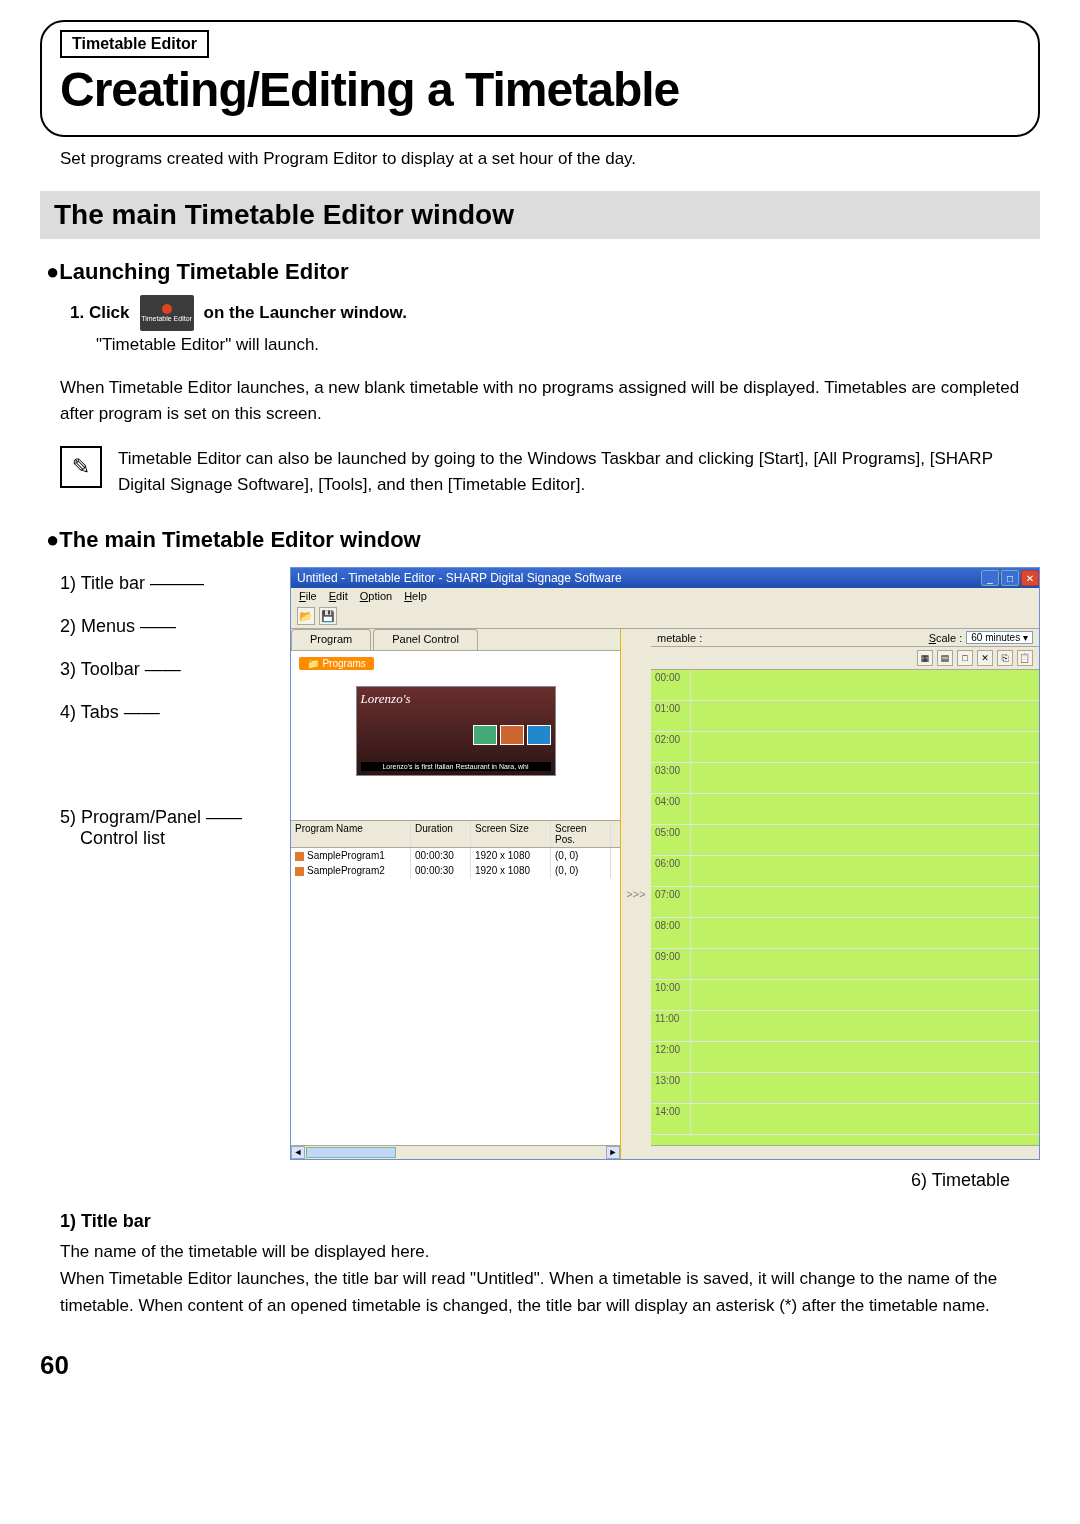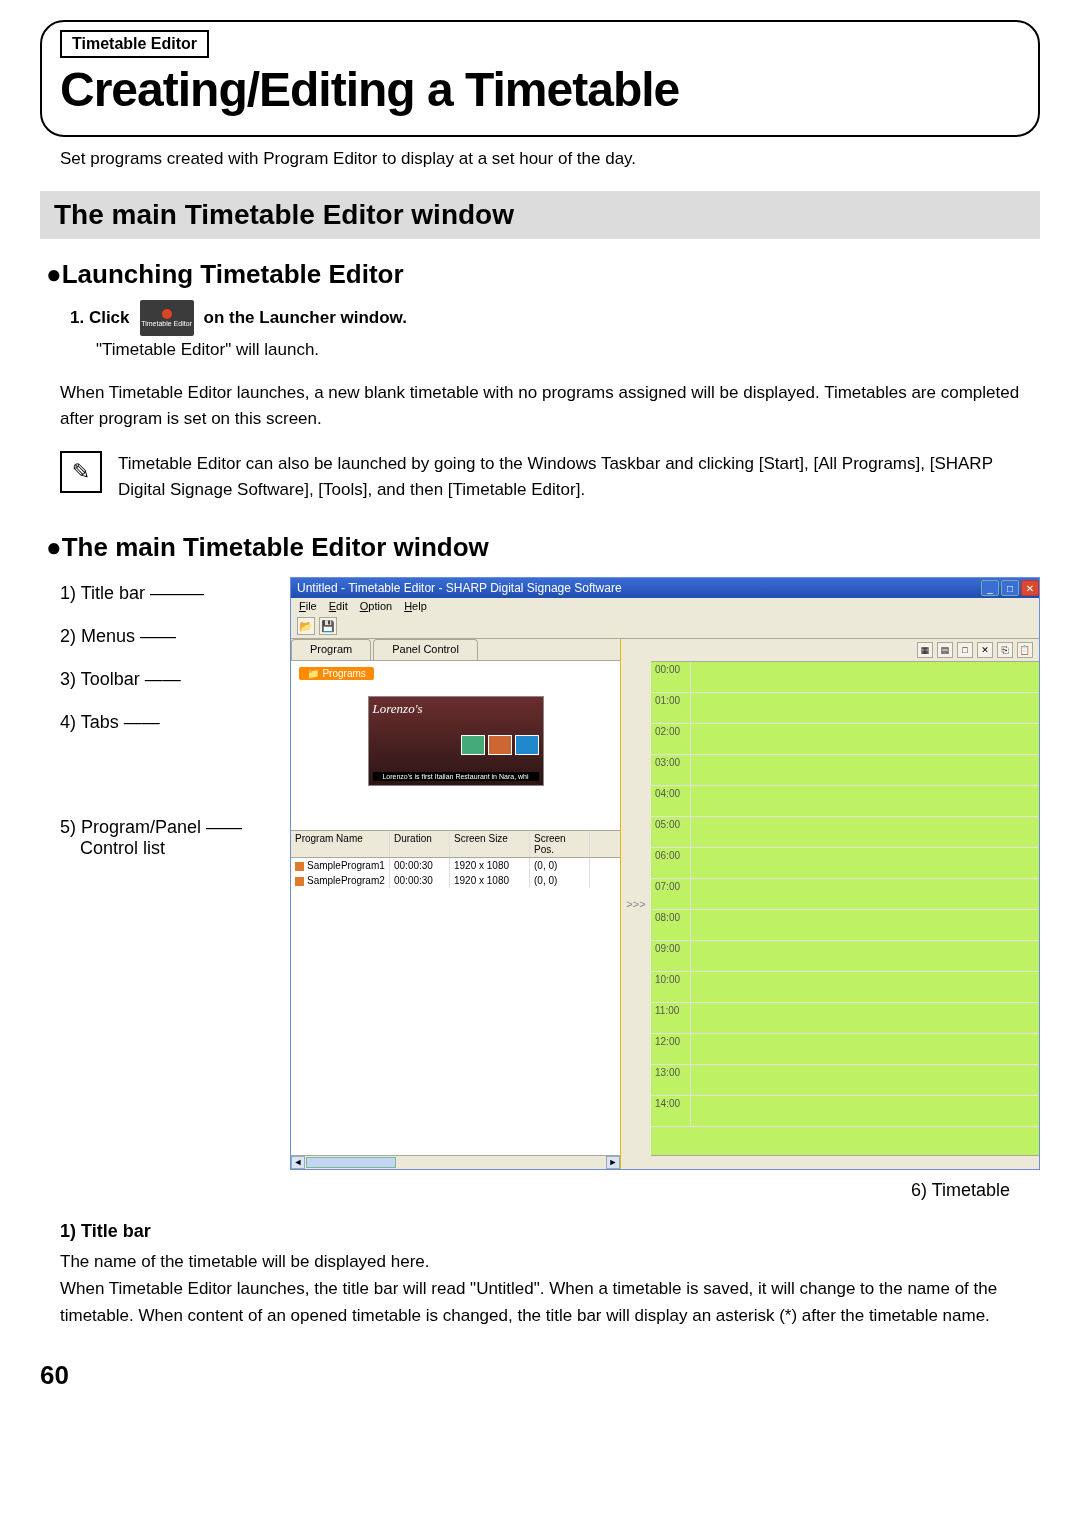--- a/index.html
+++ b/index.html
@@ -37,21 +37,21 @@
   }
   .section-banner {
     background: #dcdcdc;
     padding: 8px 14px;
     font-size: 28px;
     font-weight: 900;
     font-family: Arial Black, Arial, sans-serif;
     margin-bottom: 20px;
   }
   h3.sub-heading {
-    font-size: 26px;
+    font-size: 22px;
     font-weight: bold;
     margin: 10px 0 10px 6px;
   }
   .step-line {
     margin: 6px 0 4px 30px;
     font-size: 17px;
     font-weight: bold;
     display: flex;
     align-items: center;
     gap: 10px;
@@ -135,36 +135,36 @@
     height: 170px; background: #fff; display: flex; flex-direction: column; align-items: center;
     border-bottom: 1px solid #aca899;
     padding-top: 6px;
   }
   .programs-chip {
     align-self: flex-start; margin-left: 8px;
     background: #ff8c00; color: #fff; font-size: 10px; padding: 1px 8px; border-radius: 2px;
     display: flex; align-items: center; gap: 3px;
   }
   .thumb {
-    margin-top: 16px; width: 176px; height: 90px;
+    margin-top: 16px; width: 200px; height: 90px;
     background: linear-gradient(#6b2e2e, #2d1515);
     border: 1px solid #888; position: relative; color: #fff; font-size: 9px;
     display: flex; flex-direction: column; justify-content: space-between;
     padding: 4px;
   }
   .thumb .logo { font-family: cursive; font-style: italic; font-size: 13px; }
   .thumb .imgrow { display: flex; gap: 3px; justify-content: flex-end; }
   .thumb .imgrow span { width: 24px; height: 20px; background: #4a7; border: 1px solid #fff; }
   .thumb .caption { font-size: 7px; background: #000; text-align: center; padding: 1px; }
 
   .list-table { flex: 1; overflow: hidden; display: flex; flex-direction: column; }
   .list-head, .list-row { display: flex; font-size: 10px; }
   .list-head { background: #ece9d8; border-bottom: 1px solid #aca899; }
   .lc { padding: 2px 4px; border-right: 1px solid #ddd; }
-  .lc1 { width: 99px; } .lc2 { width: 60px; } .lc3 { width: 80px; } .lc4 { width: 60px; }
+  .lc1 { width: 120px; } .lc2 { width: 60px; } .lc3 { width: 80px; } .lc4 { width: 60px; }
   .list-row .swatch { display: inline-block; width: 9px; height: 9px; margin-right: 3px; vertical-align: middle; }
   .sb-h { height: 14px; background: #ece9d8; border-top: 1px solid #aca899; display: flex; }
   .sb-h .bar { background: #c4d6f5; border: 1px solid #7b9; width: 90px; margin: 1px; }
   .sb-h .arr { width: 14px; background: #d8e4f7; border: 1px solid #9ab; text-align: center; font-size: 9px; }
   .sb-h .spacer { flex: 1; }
 
   .mid-gutter {
     width: 30px; background: #ece9d8; display: flex; align-items: center; justify-content: center;
     color: #888;
   }
@@ -311,20 +311,29 @@
           <div class="sb-h">
             <span class="arr">◄</span>
             <span class="bar"></span>
             <span class="spacer"></span>
             <span class="arr">►</span>
           </div>
         </div>
       </div>
       <div class="mid-gutter">&gt;&gt;&gt;</div>
       <div class="right-panel">
+        <div class="rp-header">
+          <span>metable :</span>
+          <span class="scale-box">
+            <span><u>S</u>cale :</span>
+            <span class="sel">
+              <span>60 minutes</span> ▾
+            </span>
+          </span>
+        </div>
         <div class="rp-iconrow">
           <span class="ti">▦</span>
           <span class="ti">▤</span>
           <span class="ti">□</span>
           <span class="ti">✕</span>
           <span class="ti">⎘</span>
           <span class="ti">📋</span>
         </div>
         <div class="time-grid" id="time-grid">
             <div class="time-row">

